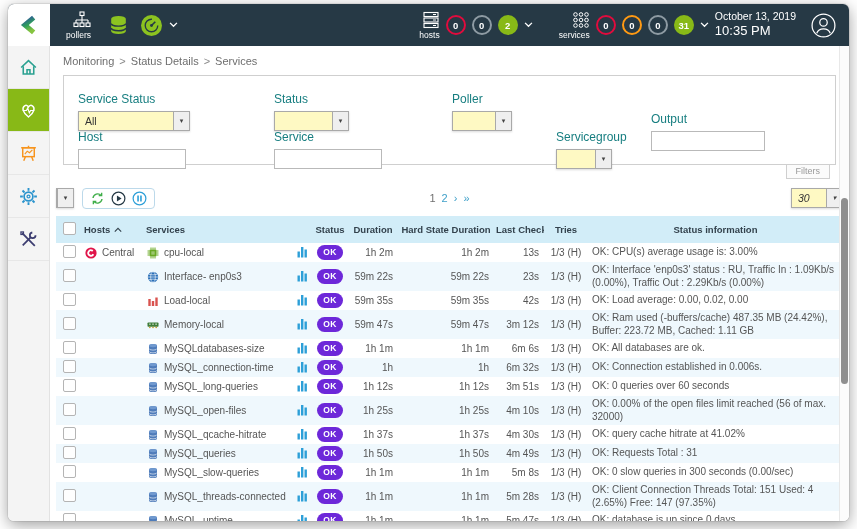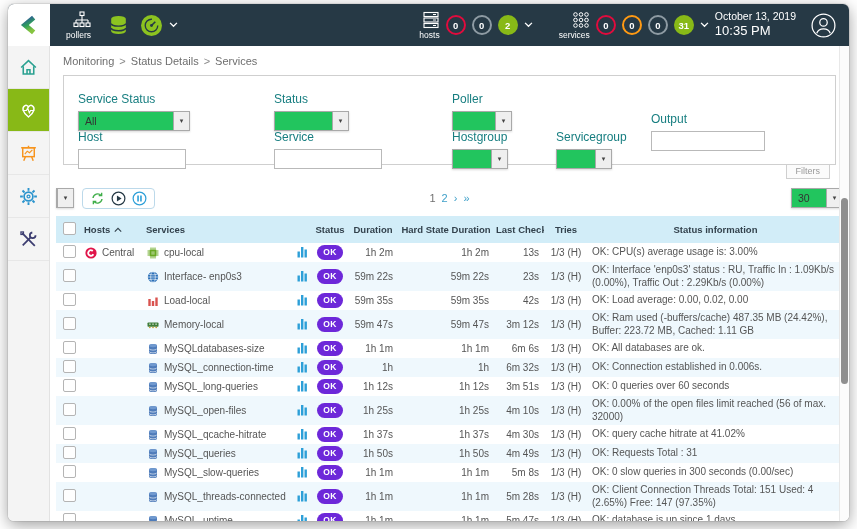--- a/index.html
+++ b/index.html
@@ -27,21 +27,21 @@
   .side-item.active{background:#88b917;}
   .side-ico{width:21px;height:21px;}
   
   .main{position:absolute;left:42px;top:42px;right:0;bottom:0;background:#fff;overflow:hidden;}
   .breadcrumb{padding:9px 0 8px 13px;font-size:11px;color:#6e6e6e;}
   .crumb-sep{margin:0 5px;color:#8a8a8a;}
   
   .filter-panel{position:relative;margin:0 13px;border:1px solid #cfcfcf;height:88px;}
   .ffield{position:absolute;}
   .ffield label{display:block;color:#177e80;font-weight:normal;font-size:12px;margin-bottom:5px;margin-top:8px;}
-  .sel{display:inline-flex;align-items:stretch;border:1px solid #a9a9a9;background:#22c55e;height:20px;box-sizing:border-box;box-shadow:0 1px 2px rgba(0,0,0,.15);cursor:pointer;}
+  .sel{display:inline-flex;align-items:stretch;border:1px solid #a9a9a9;background:#fef9c3;height:20px;box-sizing:border-box;box-shadow:0 1px 2px rgba(0,0,0,.15);cursor:pointer;}
   .sel-val{padding:0 6px;font-size:10.5px;display:flex;align-items:center;color:#333;}
   .sel-btn{width:15px;background:#efefef;border-left:1px solid #a9a9a9;display:flex;align-items:center;justify-content:center;font-size:7px;color:#444;}
   .txt{border:1px solid #b9b9b9;height:20px;font-size:11px;padding:0 4px;box-sizing:border-box;background:#fff;}
   .filters-tab{margin:0 19px;display:flex;justify-content:flex-end;}
   .filters-tab span{border:1px solid #cfcfcf;border-top:1px solid #fdfdfd;margin-top:-1px;background:#fbfbfb;font-size:9px;color:#999;padding:1px 9px 2px;}
   
   .toolbar{display:flex;align-items:center;position:relative;margin:6px 6px 5px;height:26px;}
   .icon-group{margin-left:8px;display:flex;gap:6px;align-items:center;border:1px solid #bcd9ea;border-radius:4px;padding:2px 7px;background:#fff;}
   .tbtn{width:15px;height:15px;cursor:pointer;}
   .pages{position:absolute;left:50%;transform:translateX(-50%);font-size:11px;display:flex;gap:6px;}
@@ -387,27 +387,20 @@
         </span>
       </div>
       <div class="ffield" style="left:14px;top:46px;">
         <label>Host</label>
         <input class="txt" style="width: 108px;" value="">
       </div>
       <div class="ffield" style="left:210px;top:46px;">
         <label>Service</label>
         <input class="txt" style="width: 108px;" value="">
       </div>
-      <div class="ffield" style="left:388px;top:46px;">
-        <label>Hostgroup</label>
-        <span class="sel">
-          <span class="sel-val" style="width:26px;"></span>
-          <span class="sel-btn">▾</span>
-        </span>
-      </div>
       <div class="ffield" style="left:492px;top:46px;">
         <label>Servicegroup</label>
         <span class="sel">
           <span class="sel-val" style="width:26px;"></span>
           <span class="sel-btn">▾</span>
         </span>
       </div>
       <div class="ffield" style="left:587px;top:28px;">
         <label>Output</label>
         <input class="txt" style="width: 114px;" value="">
@@ -439,21 +432,21 @@
           <rect x="5.6" y="4.8" width="1.7" height="6.4" fill="#2d9fd8"></rect>
             <rect x="8.7" y="4.8" width="1.7" height="6.4" fill="#2d9fd8"></rect>
         </svg>
       </span>
       <span class="pages">
           <span class="page current">1</span>
           <span class="page">2</span>
           <span class="page">›</span>
           <span class="page">»</span>
         </span>
-      <span class="sel" style="margin-left:auto;">
+      <span class="sel" style="margin-left:auto;font-style:italic;">
         <span class="sel-val" style="width:22px;">30</span>
         <span class="sel-btn">▾</span>
       </span>
     </div>
 
     <table>
       <colgroup>
         <col style="width:26px">
           <col style="width:62px">
           <col style="width:148px">
@@ -825,21 +818,21 @@
               </span>
             </td>
     <td class="c"><svg class="gicon">
                 <use href="#i-graph"></use>
               </svg></td>
     <td class="c"><span class="pill">OK</span></td>
     <td class="r">1h 1m</td>
     <td class="r">1h 1m</td>
     <td class="r">5m 47s</td>
     <td class="c">1/3 (H)</td>
-    <td class="info-cell">OK: database is up since 1 days</td>
+    <td class="info-cell">OK: database is up since 0 days</td>
   </tr>
 
 </tbody>
     </table>
   </div>
 
   <div class="scrollbar">
     <div class="scroll-thumb"></div>
   </div>
 </div>

